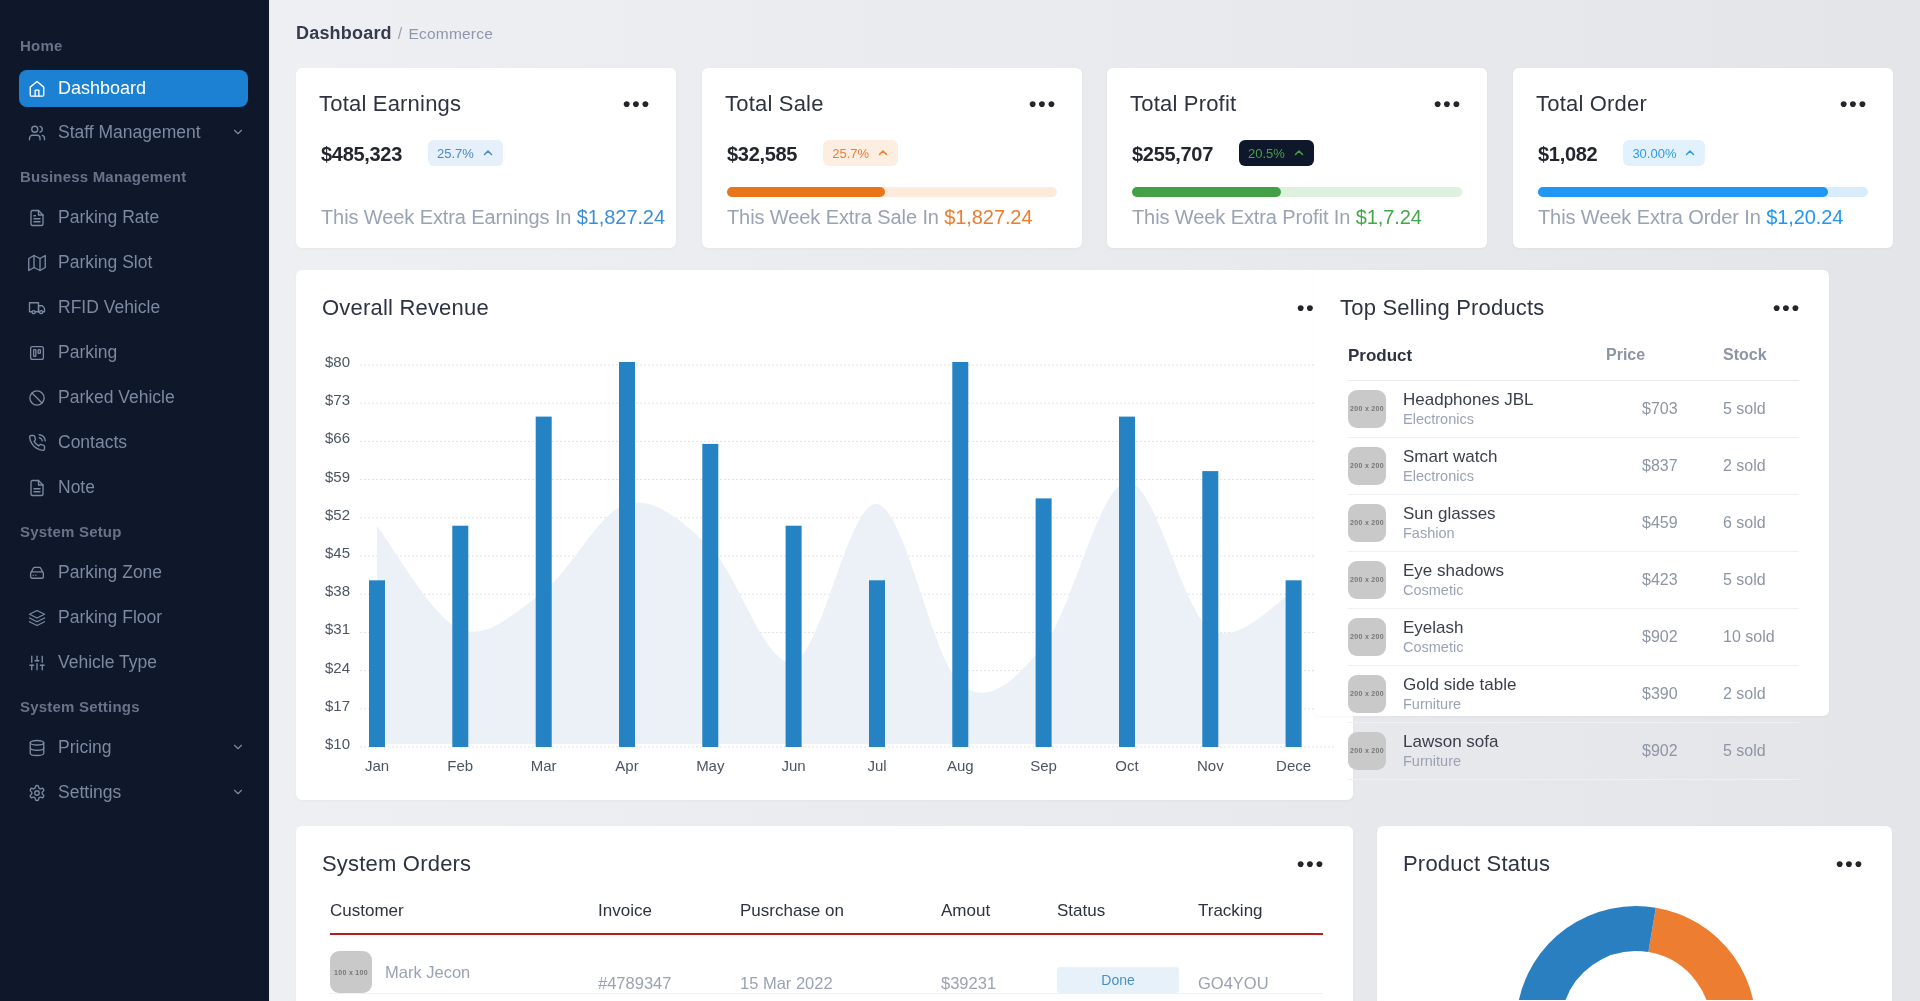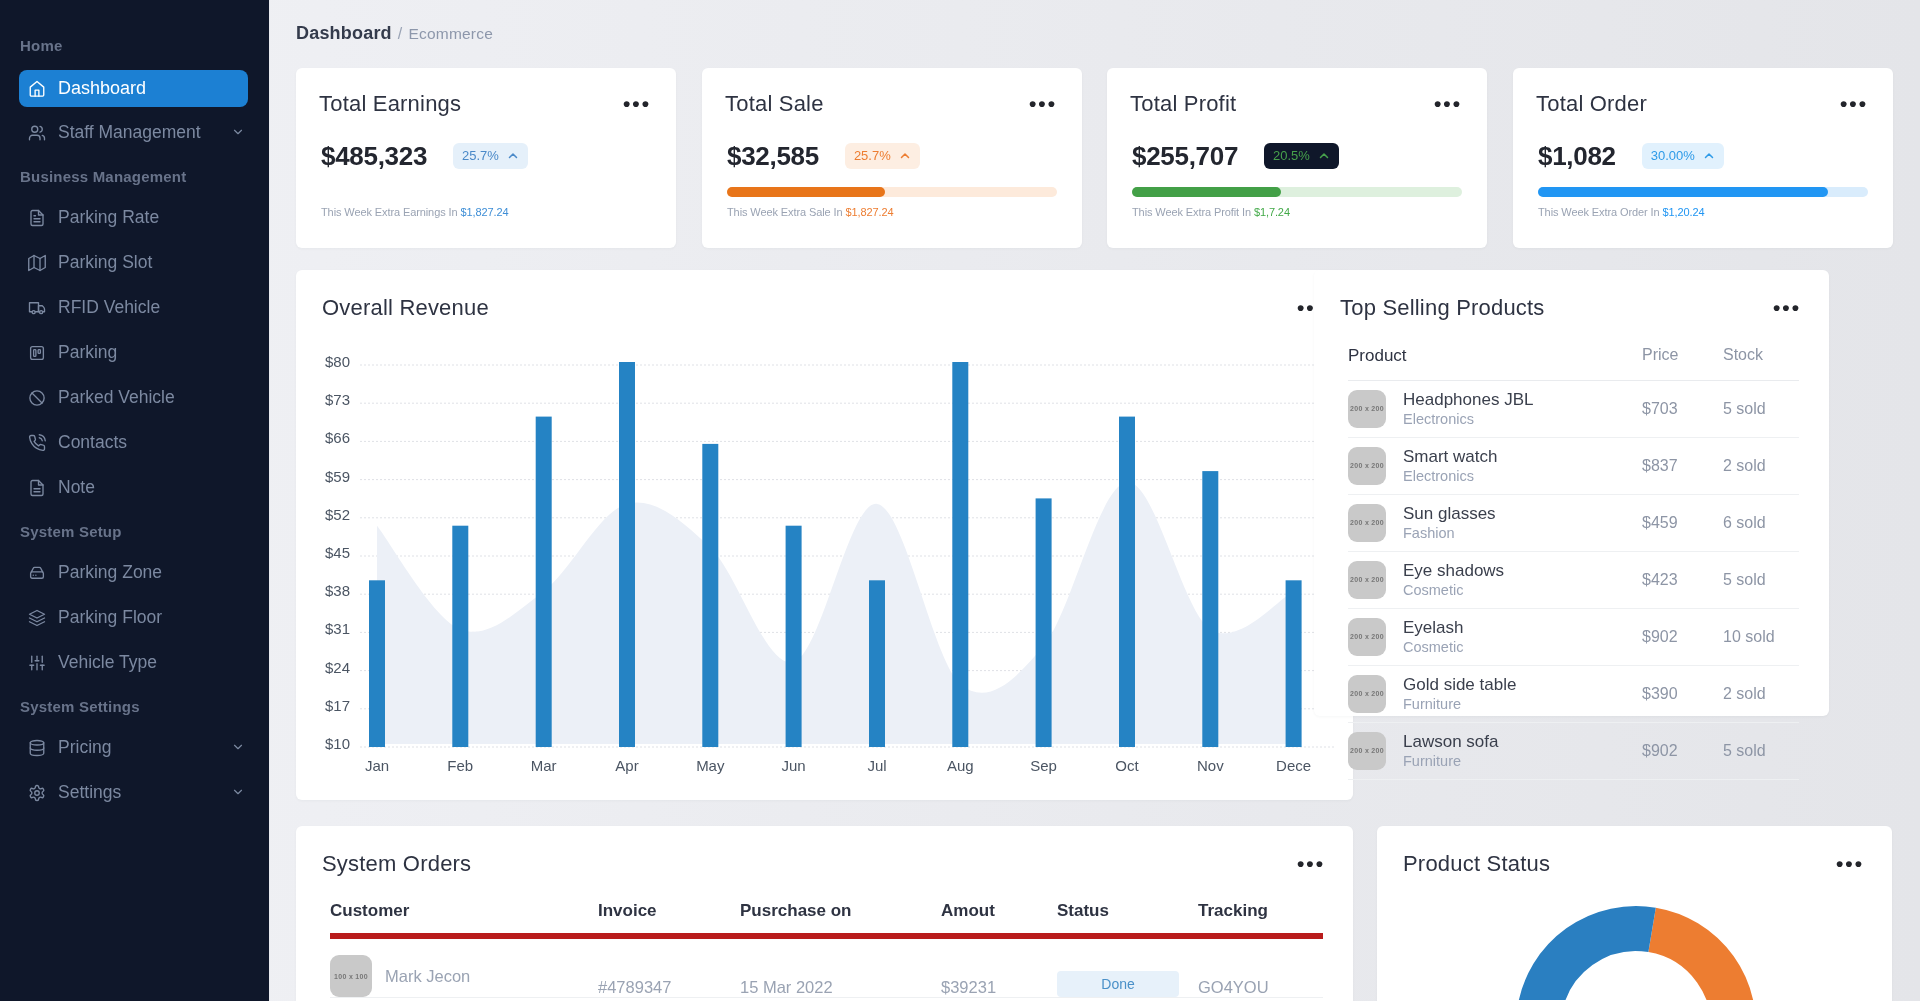--- a/index.html
+++ b/index.html
@@ -16,42 +16,42 @@
 .active-item svg { width:18px; height:18px; margin-right:12px; }
 
 .crumb { position:absolute; left:296px; top:23px; font-size:18px; color:#343b4c; font-weight:bold; letter-spacing:.2px;}
 .crumb .sep { color:#9aa3b5; font-weight:normal; font-size:16px; padding:0 6px; }
 .crumb .sub { color:#8d97ab; font-weight:normal; font-size:15.5px; }
 
 .stat { top:68px; width:380px; height:180px; padding:23px; }
 .stat h3 { font-size:22px; font-weight:500; color:#2e3342; letter-spacing:.2px; }
 .dots { position:absolute; right:25px; top:24px; color:#23252b; font-size:21px; letter-spacing:2px; font-weight:bold; }
 .num-row { position:absolute; left:25px; top:73px; display:flex; align-items:center; }
-.num { font-size:26px; font-weight:bold; color:#23262f; letter-spacing:-0.3px; }
+.num { font-size:20px; font-weight:bold; color:#23262f; letter-spacing:-0.3px; }
 .badge { position:relative; top:-1px; margin-left:26px; height:26px; border-radius:6px; display:flex; align-items:center; padding:0 9px; font-size:13px; }
 .badge svg { width:12px; height:12px; margin-left:8px; }
 .pbar { position:absolute; left:25px; top:119px; width:330px; height:10px; border-radius:5px; }
 .pbar i { display:block; height:10px; border-radius:5px; }
-.wk { position:absolute; left:25px; top:138px; font-size:11px; letter-spacing:-0.1px; color:#9aa3b3; }
+.wk { position:absolute; left:25px; top:138px; font-size:20px; letter-spacing:-0.1px; color:#9aa3b3; }
 
 .bigtitle { position:absolute; left:26px; top:25px; font-size:22px; font-weight:500; color:#2e3342; letter-spacing:.2px; }
 .thumb { background:#c9c9c9; color:#777; border-radius:9px; display:flex; align-items:center; justify-content:center; font-size:7px; font-weight:bold; letter-spacing:.3px; }
 
 .ptable { position:absolute; left:34px; right:30px; top:76px; }
-.phead { display:flex; font-size:17px; font-weight:400; color:#2e3342; padding-bottom:14px; border-bottom:1px solid #e9ebee; }
+.phead { display:flex; font-size:17px; font-weight:700; color:#2e3342; padding-bottom:14px; border-bottom:1px solid #e9ebee;gap:36px; }
 .prow { display:flex; align-items:center; height:57px; border-bottom:1px solid #eef0f2; }
 .prow .thumb { width:38px; height:38px; margin-right:17px; }
 .pname { font-size:17px; color:#3a3f4c; font-weight:500; line-height:1.2; }
 .pcat { font-size:14.5px; color:#9aa3b5; }
 .pcol1 { flex:1; display:flex; align-items:center; }
 .pcol2 { width:81px; font-size:16px; color:#8d95a5; }
 .pcol3 { width:76px; font-size:16px; color:#8d95a5; }
 
 .otable { position:absolute; left:34px; right:30px; top:72px; }
-.ohead { display:flex; font-size:17px; font-weight:700; color:#2e3342; padding-top:3px; padding-bottom:12px; border-bottom:6px solid #b91c1c; }
+.ohead { display:flex; font-size:17px; font-weight:400; color:#2e3342; padding-top:3px; padding-bottom:12px; border-bottom:2px solid #b91c1c; }
 .orow { display:flex; align-items:flex-end; height:59px; border-bottom:1px solid #eef0f2; color:#9aa3b3; font-size:16.5px; }
 .orow .thumb { width:42px; height:42px; margin-right:13px; }
 .oc1 { width:268px; display:flex; align-items:center; }
 .oc2 { width:142px; } .oc3 { width:201px; } .oc4 { width:116px; } .oc5 { width:141px; } .oc6 { flex:1; }
 .done { display:inline-block; background:#e7f1fa; color:#4a90c8; font-size:14px; font-weight:500; border-radius:4px; width:122px; height:26px; line-height:26px; text-align:center; }
 </style>
 </head>
 <body>
 <div class="sidebar">
 <div class="sec" style="margin-top:37px;">Home</div>

